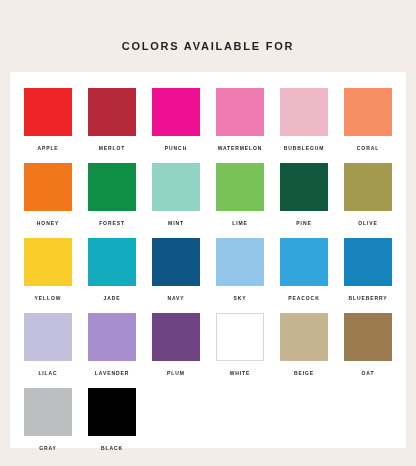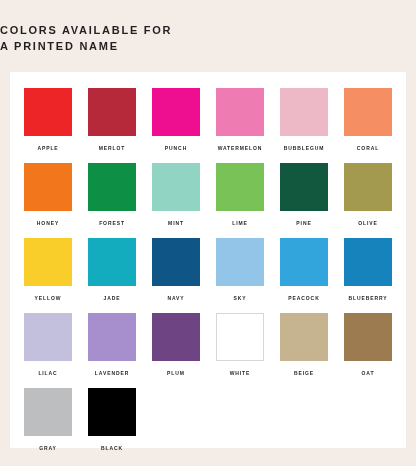--- a/index.html
+++ b/index.html
@@ -15,21 +15,22 @@
   }
 
   .page {
     position: relative;
     width: 416px;
     height: 466px;
     box-sizing: border-box;
   }
 
   .title-block {
-    padding-top: 22px;
+    padding-top: 38px;
+    text-align: center;
   }
   .title-line {
     display: block;
     font-family: "Liberation Sans", sans-serif;
     font-size: 11px;
     font-weight: 700;
     letter-spacing: 1.75px;
     color: #231f20;
     line-height: 16px;
     text-transform: uppercase;
@@ -82,21 +83,20 @@
     white-space: nowrap;
   }
 </style>
 </head>
 <body>
 
 <div class="page">
 
   <div class="title-block">
     <span class="title-line">COLORS AVAILABLE FOR</span>
-    <span class="title-line">A PRINTED NAME</span>
   </div>
 
   <div class="card">
     <div class="grid">
         <div class="cell">
           <span class="swatch" style="background: rgb(238, 37, 38);"></span>
           <span class="swatch-label">APPLE</span>
         </div>
         <div class="cell">
           <span class="swatch" style="background: rgb(181, 41, 58);"></span>

